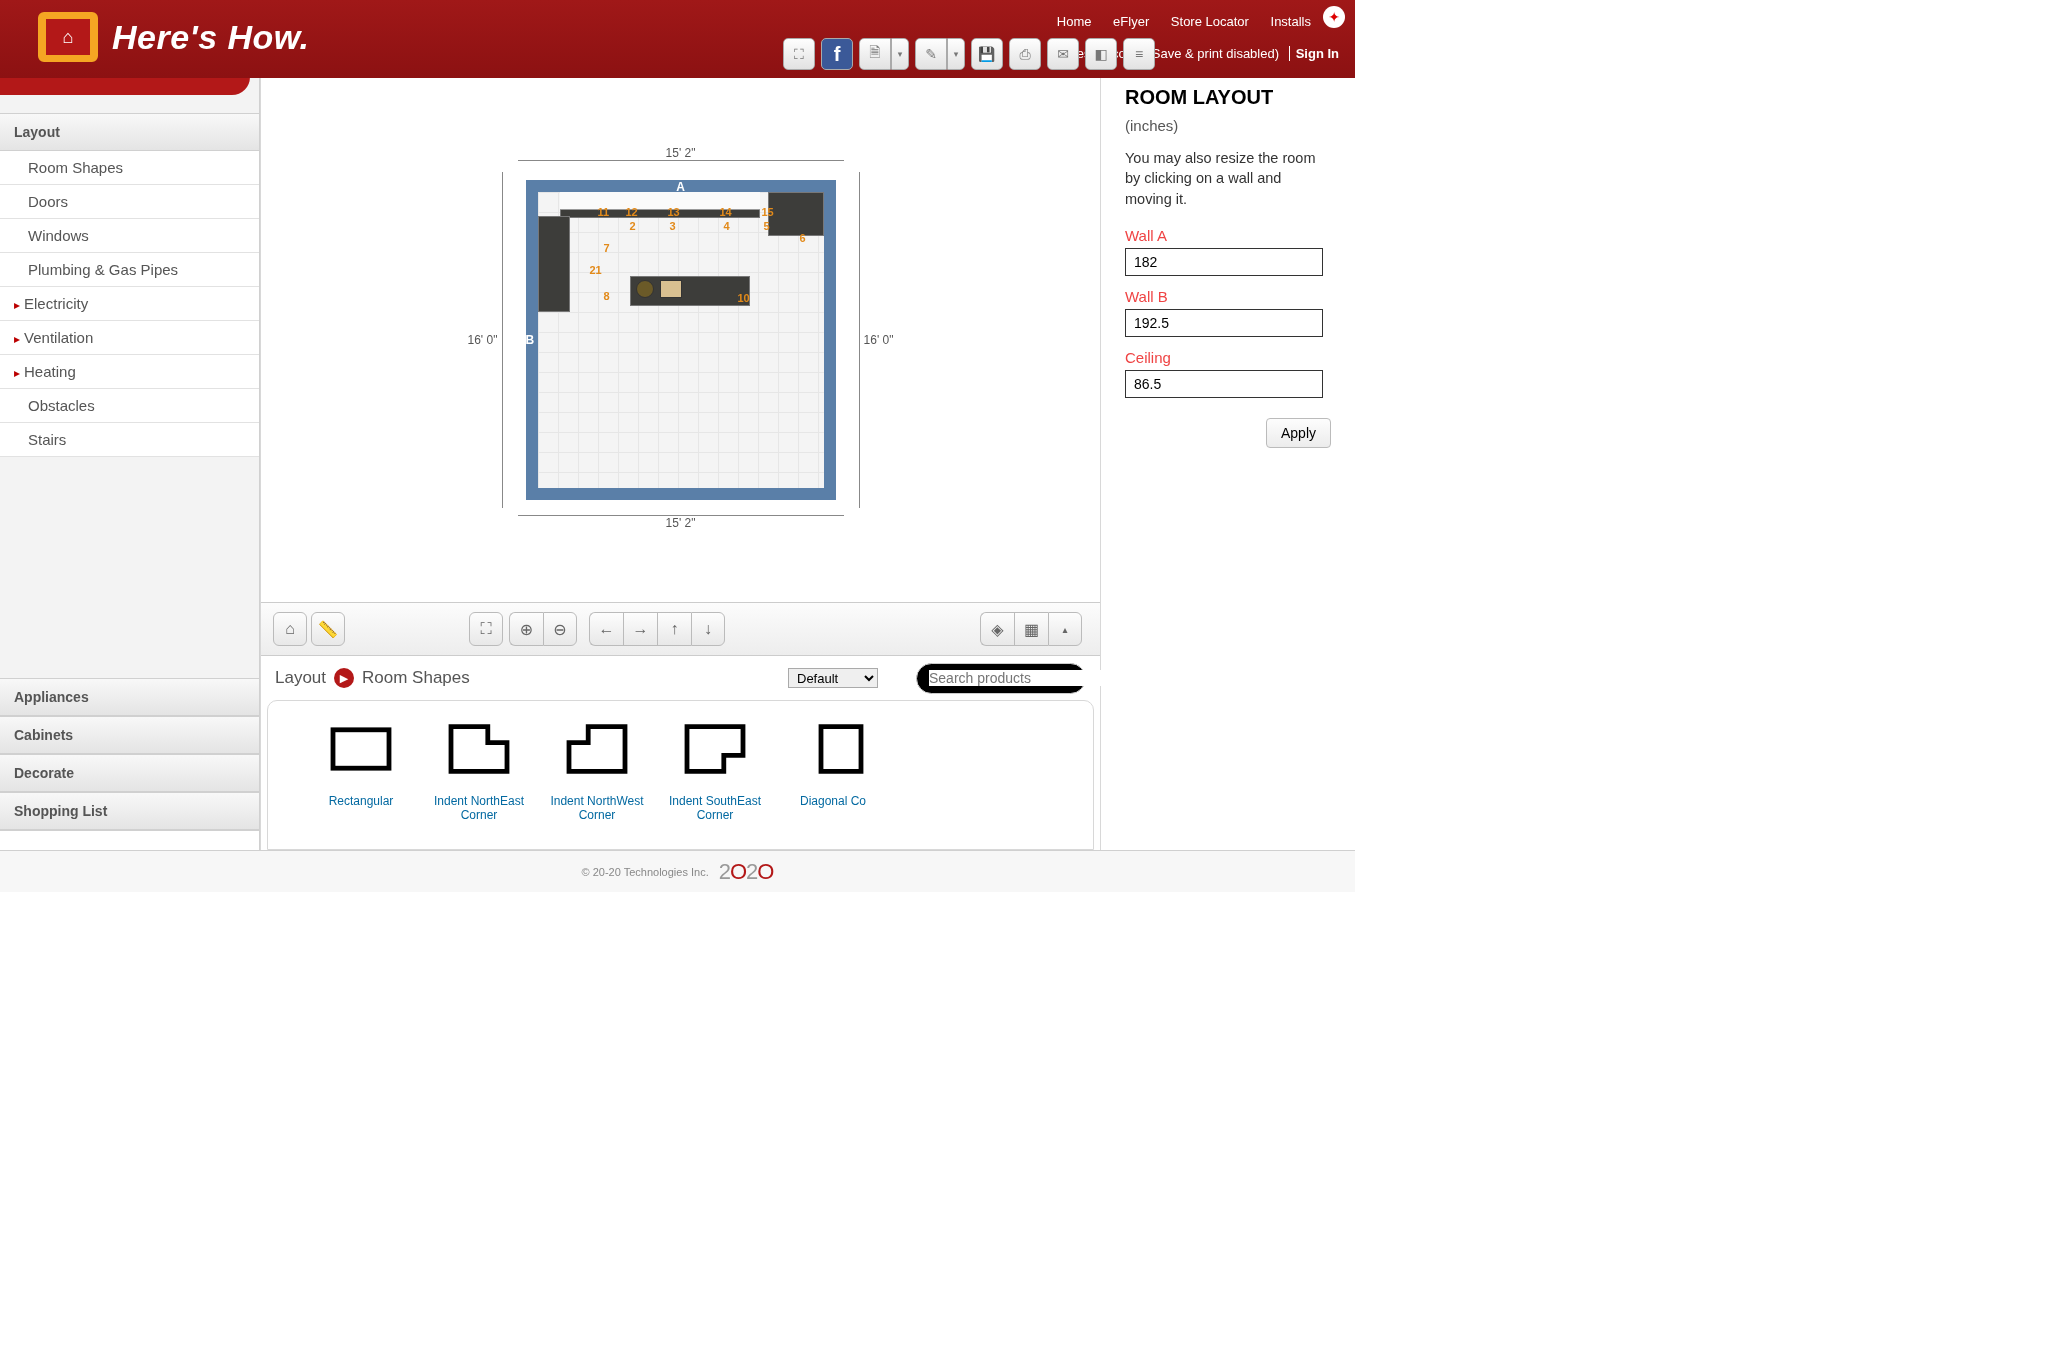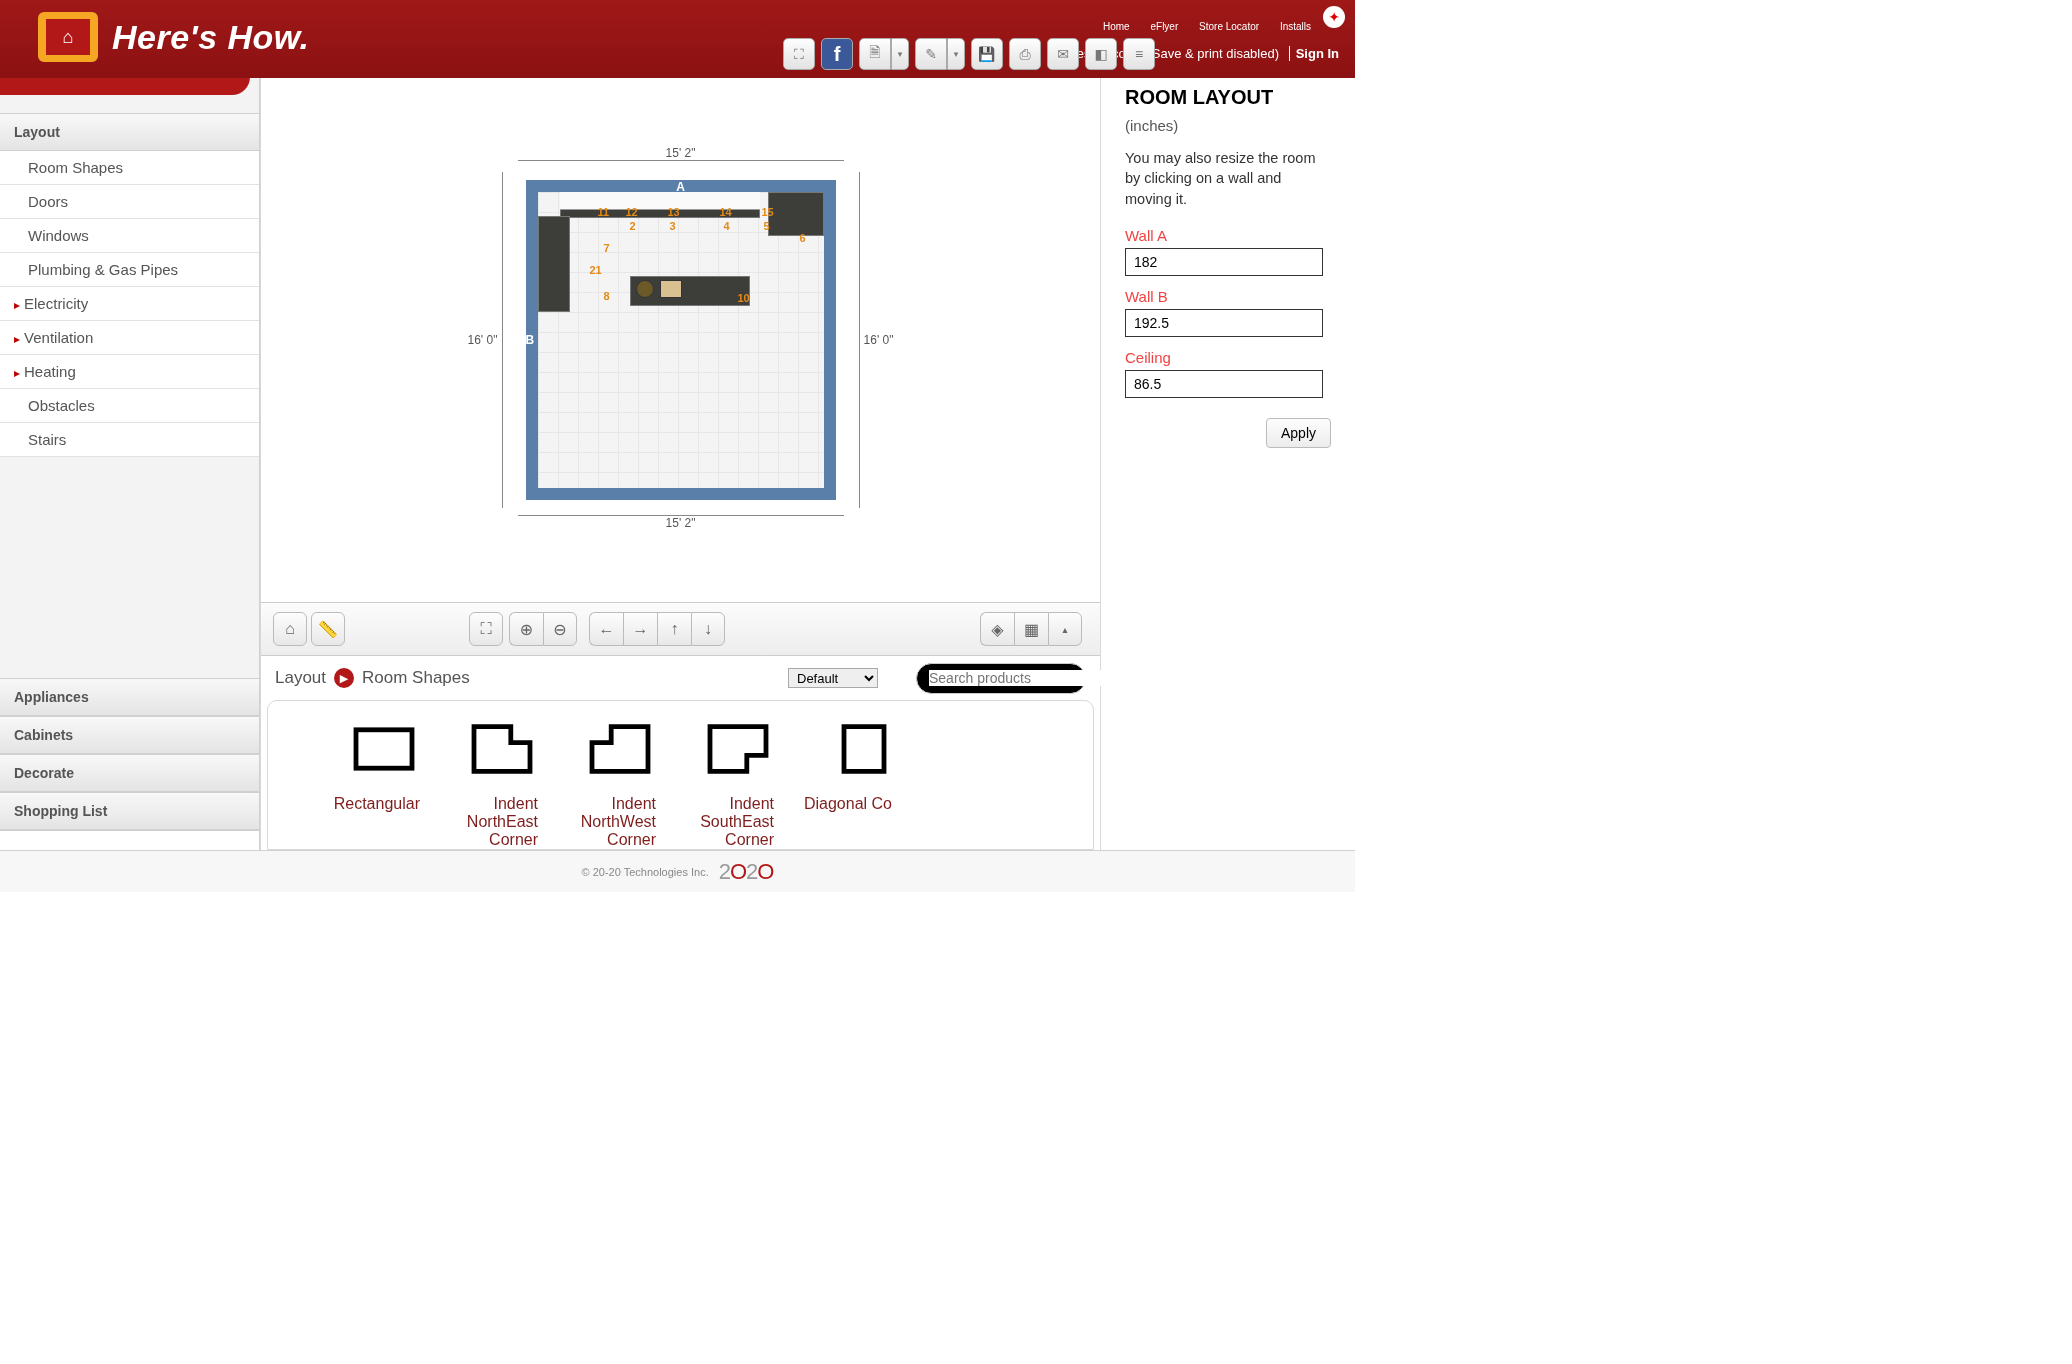--- a/index.html
+++ b/index.html
@@ -4,21 +4,21 @@
 <style>
 * { box-sizing: border-box; margin: 0; padding: 0; }
 body { font-family: Verdana, Arial, sans-serif; font-size: 14px; background: #fff; width: 1355px; height: 892px; overflow: hidden; }
 
 
 .header { background: linear-gradient(to bottom, #a01818, #8c1112); height: 78px; position: relative; color: #fff; }
 .logo-area { position: absolute; left: 38px; top: 12px; display: flex; align-items: center; }
 .logo-box { width: 60px; height: 50px; background: #f5a623; border: 3px solid #f5a623; border-radius: 6px; display: flex; align-items: center; justify-content: center; margin-right: 14px; }
 .logo-inner { width: 44px; height: 36px; background: #b31818; display:flex; align-items:center; justify-content:center; color:#fff; font-weight:bold; font-size:18px; }
 .logo-text { font-size: 34px; font-weight: bold; font-style: italic; letter-spacing: 0.5px; }
-.topnav { position: absolute; top: 21px; right: 44px; font-size: 10px; }
+.topnav { position: absolute; top: 14px; right: 44px; font-size: 13px; }
 .topnav a { color: #fff; text-decoration: none; margin-left: 18px; }
 .canada { position:absolute; top:6px; right:10px; width:22px; height:22px; border-radius:50%; background:#fff; display:flex; align-items:center; justify-content:center; color:#d00; font-size:14px;}
 .guest { position: absolute; top: 46px; right: 16px; font-size: 13px; text-align: right; color:#fff; }
 .guest a { color: #fff; text-decoration: none; font-weight: bold; }
 .guest .divider { margin: 0 6px; border-left:1px solid #fff; }
 .toolbar { position: absolute; right: 200px; bottom: 8px; display: flex; gap: 6px; align-items:flex-end;}
 .tool-btn { width: 32px; height: 32px; border: 1px solid #aaa; border-radius: 5px; background: linear-gradient(#fefefe, #e2e2e2); display: flex; align-items: center; justify-content: center; color:#777; font-size:14px;}
 .tool-group { display: flex; }
 .tool-group .tool-btn:first-child { border-top-right-radius: 0; border-bottom-right-radius: 0; }
 .tool-group .tool-btn:last-child { border-top-left-radius: 0; border-bottom-left-radius: 0; width:18px; font-size:9px;}
@@ -69,21 +69,21 @@
 .ctb-mid { margin-left: 120px; display:flex; }
 
 .breadcrumb-bar { height: 44px; display: flex; align-items: center; padding: 0 14px; color: #555; gap:8px; font-size:17px;}
 .bc-dot { width:20px; height:20px; border-radius:50%; background:#b31818; display:flex; align-items:center; justify-content:center; color:#fff; font-size:11px; }
 .bc-spacer { flex:1; }
 .bc-select { border:1px solid #aaa; padding:1px 4px; font-size:13px; width:90px; height:20px; }
 .bc-search { margin-left:30px; display:flex; align-items:center; border:1px solid #ccc; border-radius:16px; padding:4px 12px; background:#000000; width:170px;}
 .bc-search input { border:none; outline:none; font-size:14px; flex:1; color:#888;}
 
 .shapes-row { height: 150px; background: #fff; border:1px solid #d8d8d8; border-radius: 10px 10px 0 0; margin: 0 6px; display:flex; overflow:hidden; padding: 8px 0 0 34px;}
-.shape-item { width: 118px; text-align:right; font-size:16px; color:#7f1d1d; cursor:pointer; }
+.shape-item { width: 118px; text-align:center; font-size:12px; color:#0369a1; cursor:pointer; }
 .shape-svg { width: 72px; height: 68px; margin: 6px auto 8px; }
 .shape-svg path, .shape-svg rect { fill:none; stroke:#000; stroke-width:6; }
 
 
 .rightpanel { width: 254px; padding: 8px 24px; background:#fff; }
 .rightpanel h2 { font-size: 20px; font-weight: bold; margin-bottom: 8px; }
 .rp-sub { color:#555; margin-bottom: 14px; font-size:15px;}
 .rp-desc { color:#333; margin-bottom: 18px; font-size:14.5px; line-height:1.4; }
 .rp-field label { display:block; margin-bottom:4px; color:#ef4444; font-size:15px;}
 .rp-field input { width: 198px; padding: 5px 8px; border:1px solid #333; margin-bottom: 12px; font-size:14px;}

